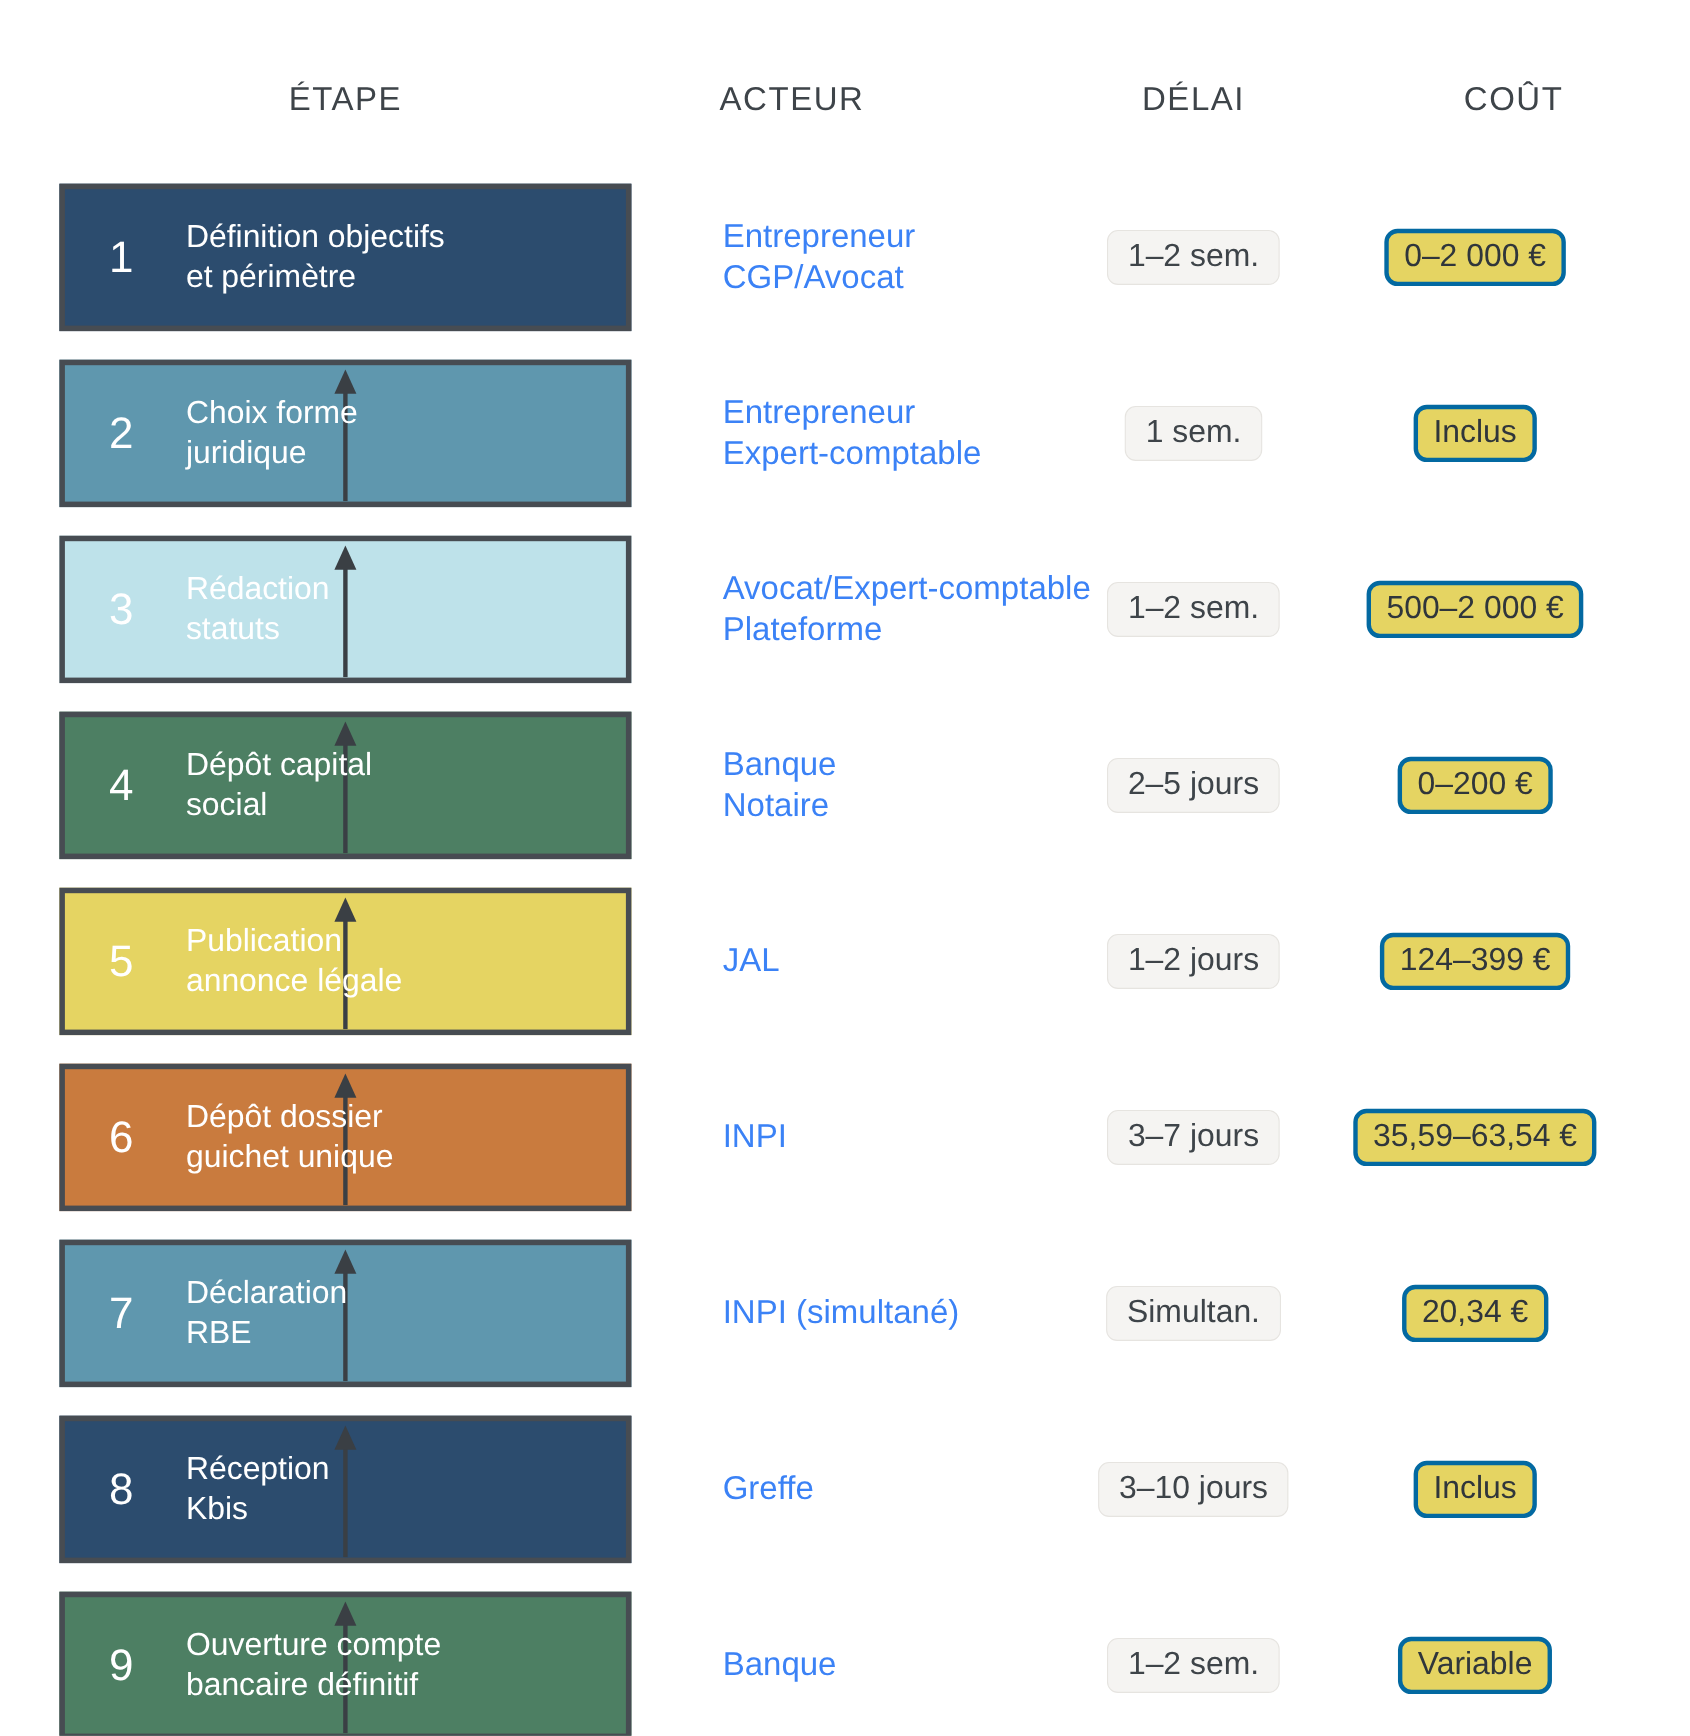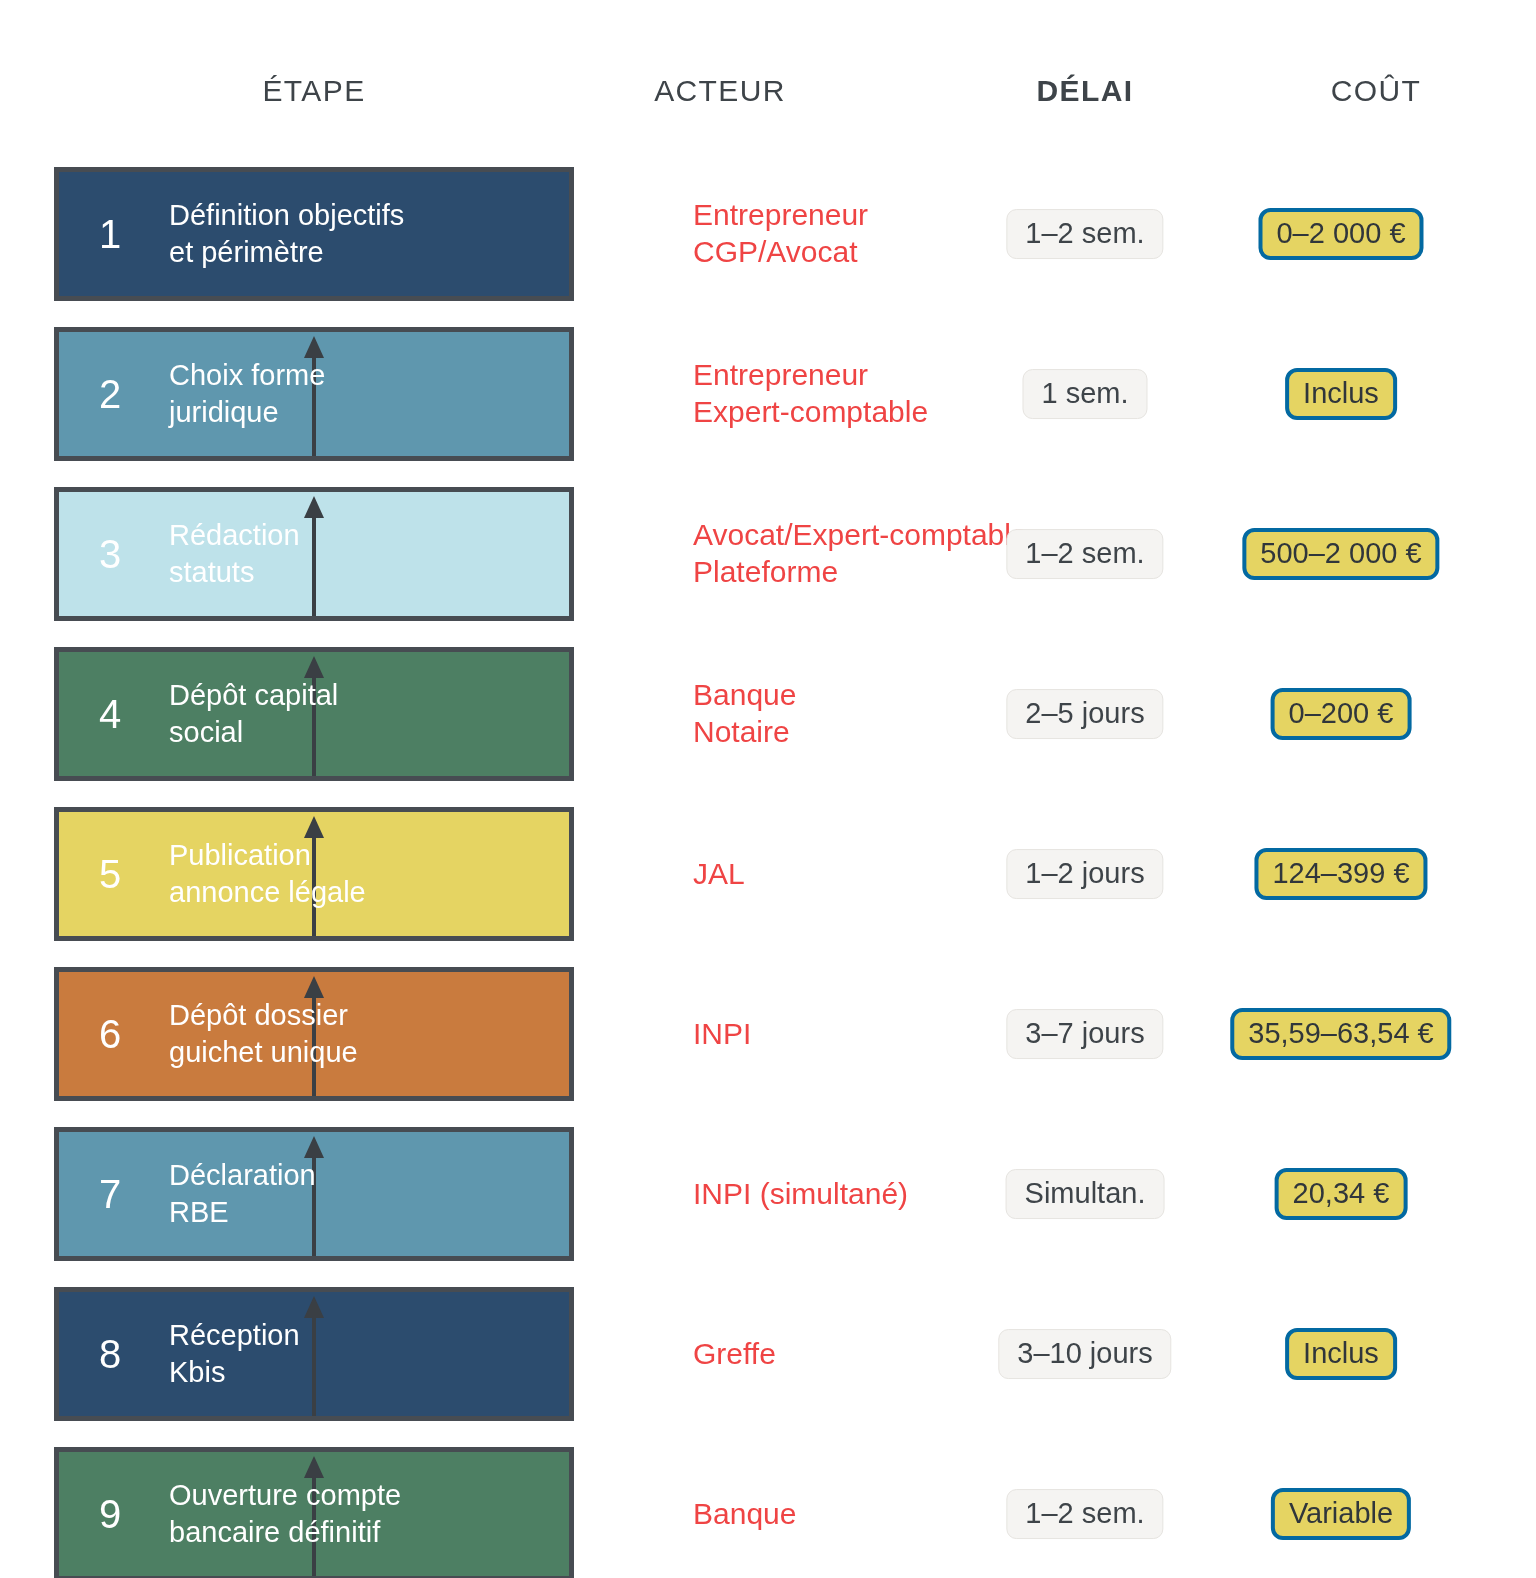--- a/index.html
+++ b/index.html
@@ -39,21 +39,21 @@
     font-size: 30px;
     font-weight: 300;
     letter-spacing: 1.4px;
     color: #3e4449;
     white-space: nowrap;
     text-align: center;
     transform: translateX(-50%);
   }
   .col-head.h-etape  { left: 314px; }
   .col-head.h-acteur { left: 720px; text-align: right; }
-  .col-head.h-delai  { left: 1085px; font-weight: bold; }
+  .col-head.h-delai  { left: 1085px; }
   .col-head.h-cout   { left: 1376px; }
 
   
   .rows {
     position: absolute;
     top: 118px;
     left: 0;
     width: 1536px;
   }
   .row {
@@ -104,27 +104,27 @@
     top: 0;
     bottom: 0;
     width: 28px;
     pointer-events: none;
   }
   .step-arrow svg { display: block; width: 28px; height: 100%; }
 
   
   .actor {
     position: absolute;
-    left: 693px;
+    left: 657px;
     top: 50%;
     transform: translateY(-50%);
     width: 360px;
     font-size: 30px;
     font-weight: 300;
-    color: #ef4444;
+    color: #3b82f6;
     line-height: 1.22;
     white-space: pre-line;
   }
 
   
   .delay {
     position: absolute;
     left: 1085px;
     top: 50%;
     transform: translate(-50%, -50%);

